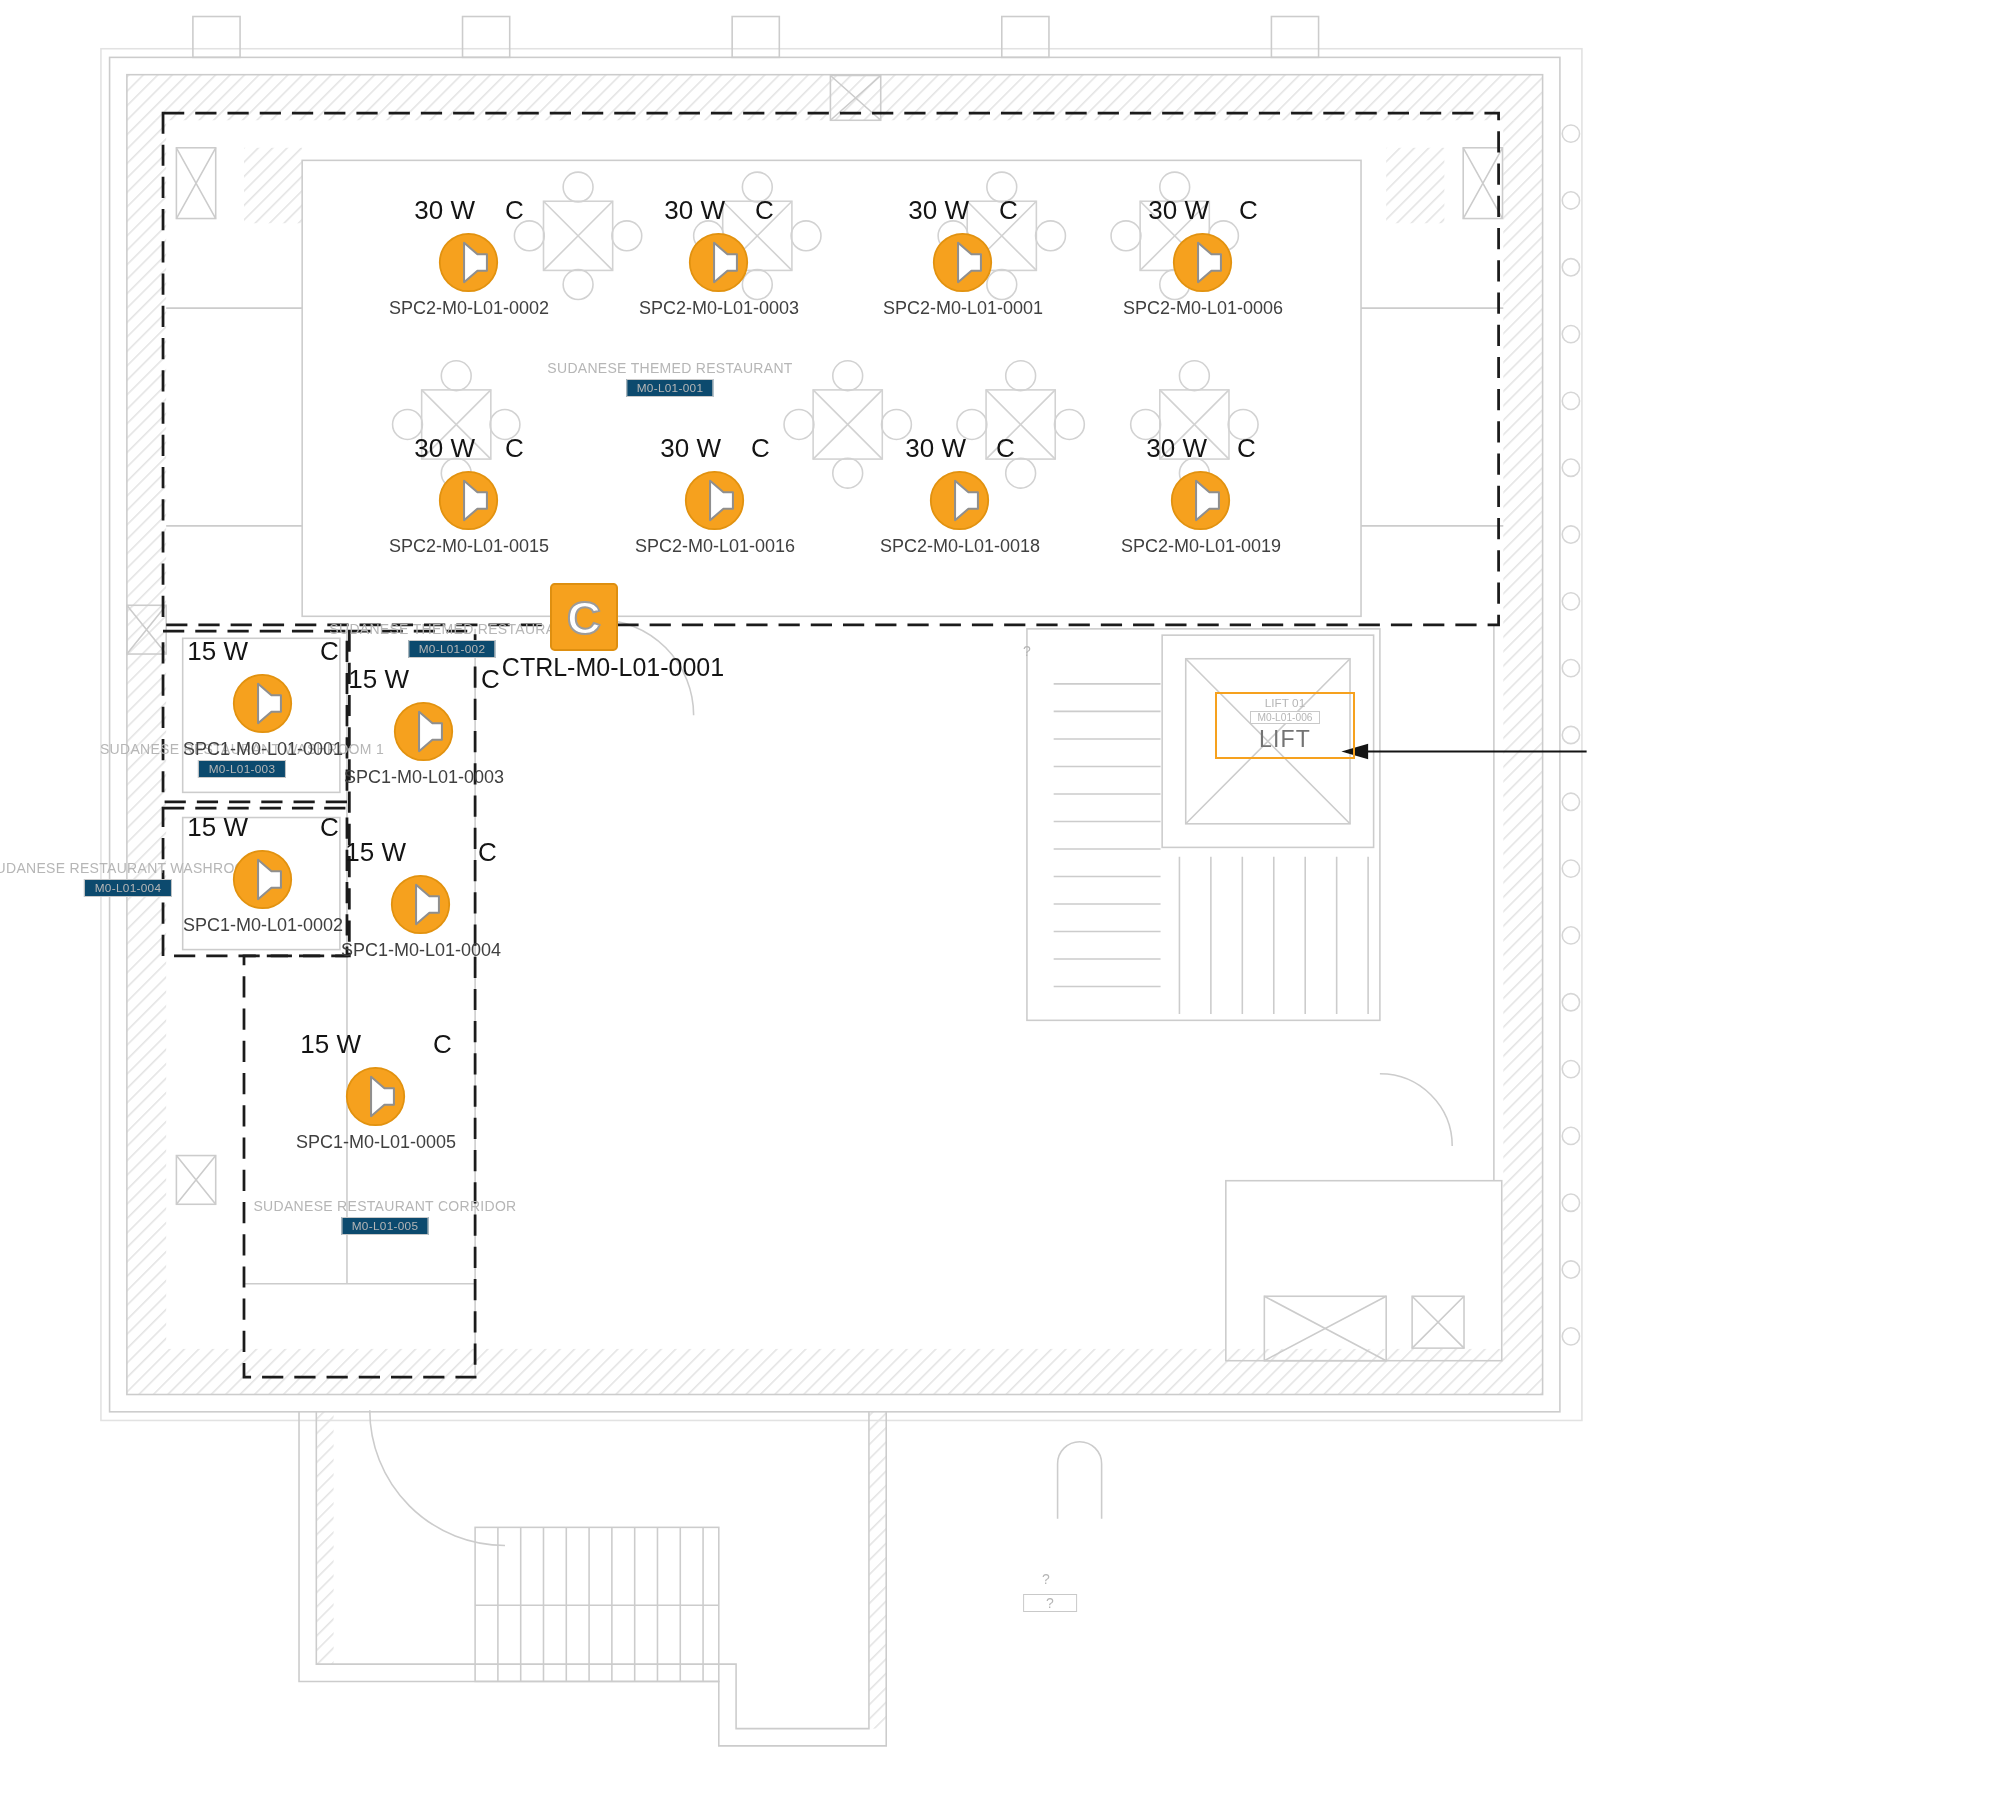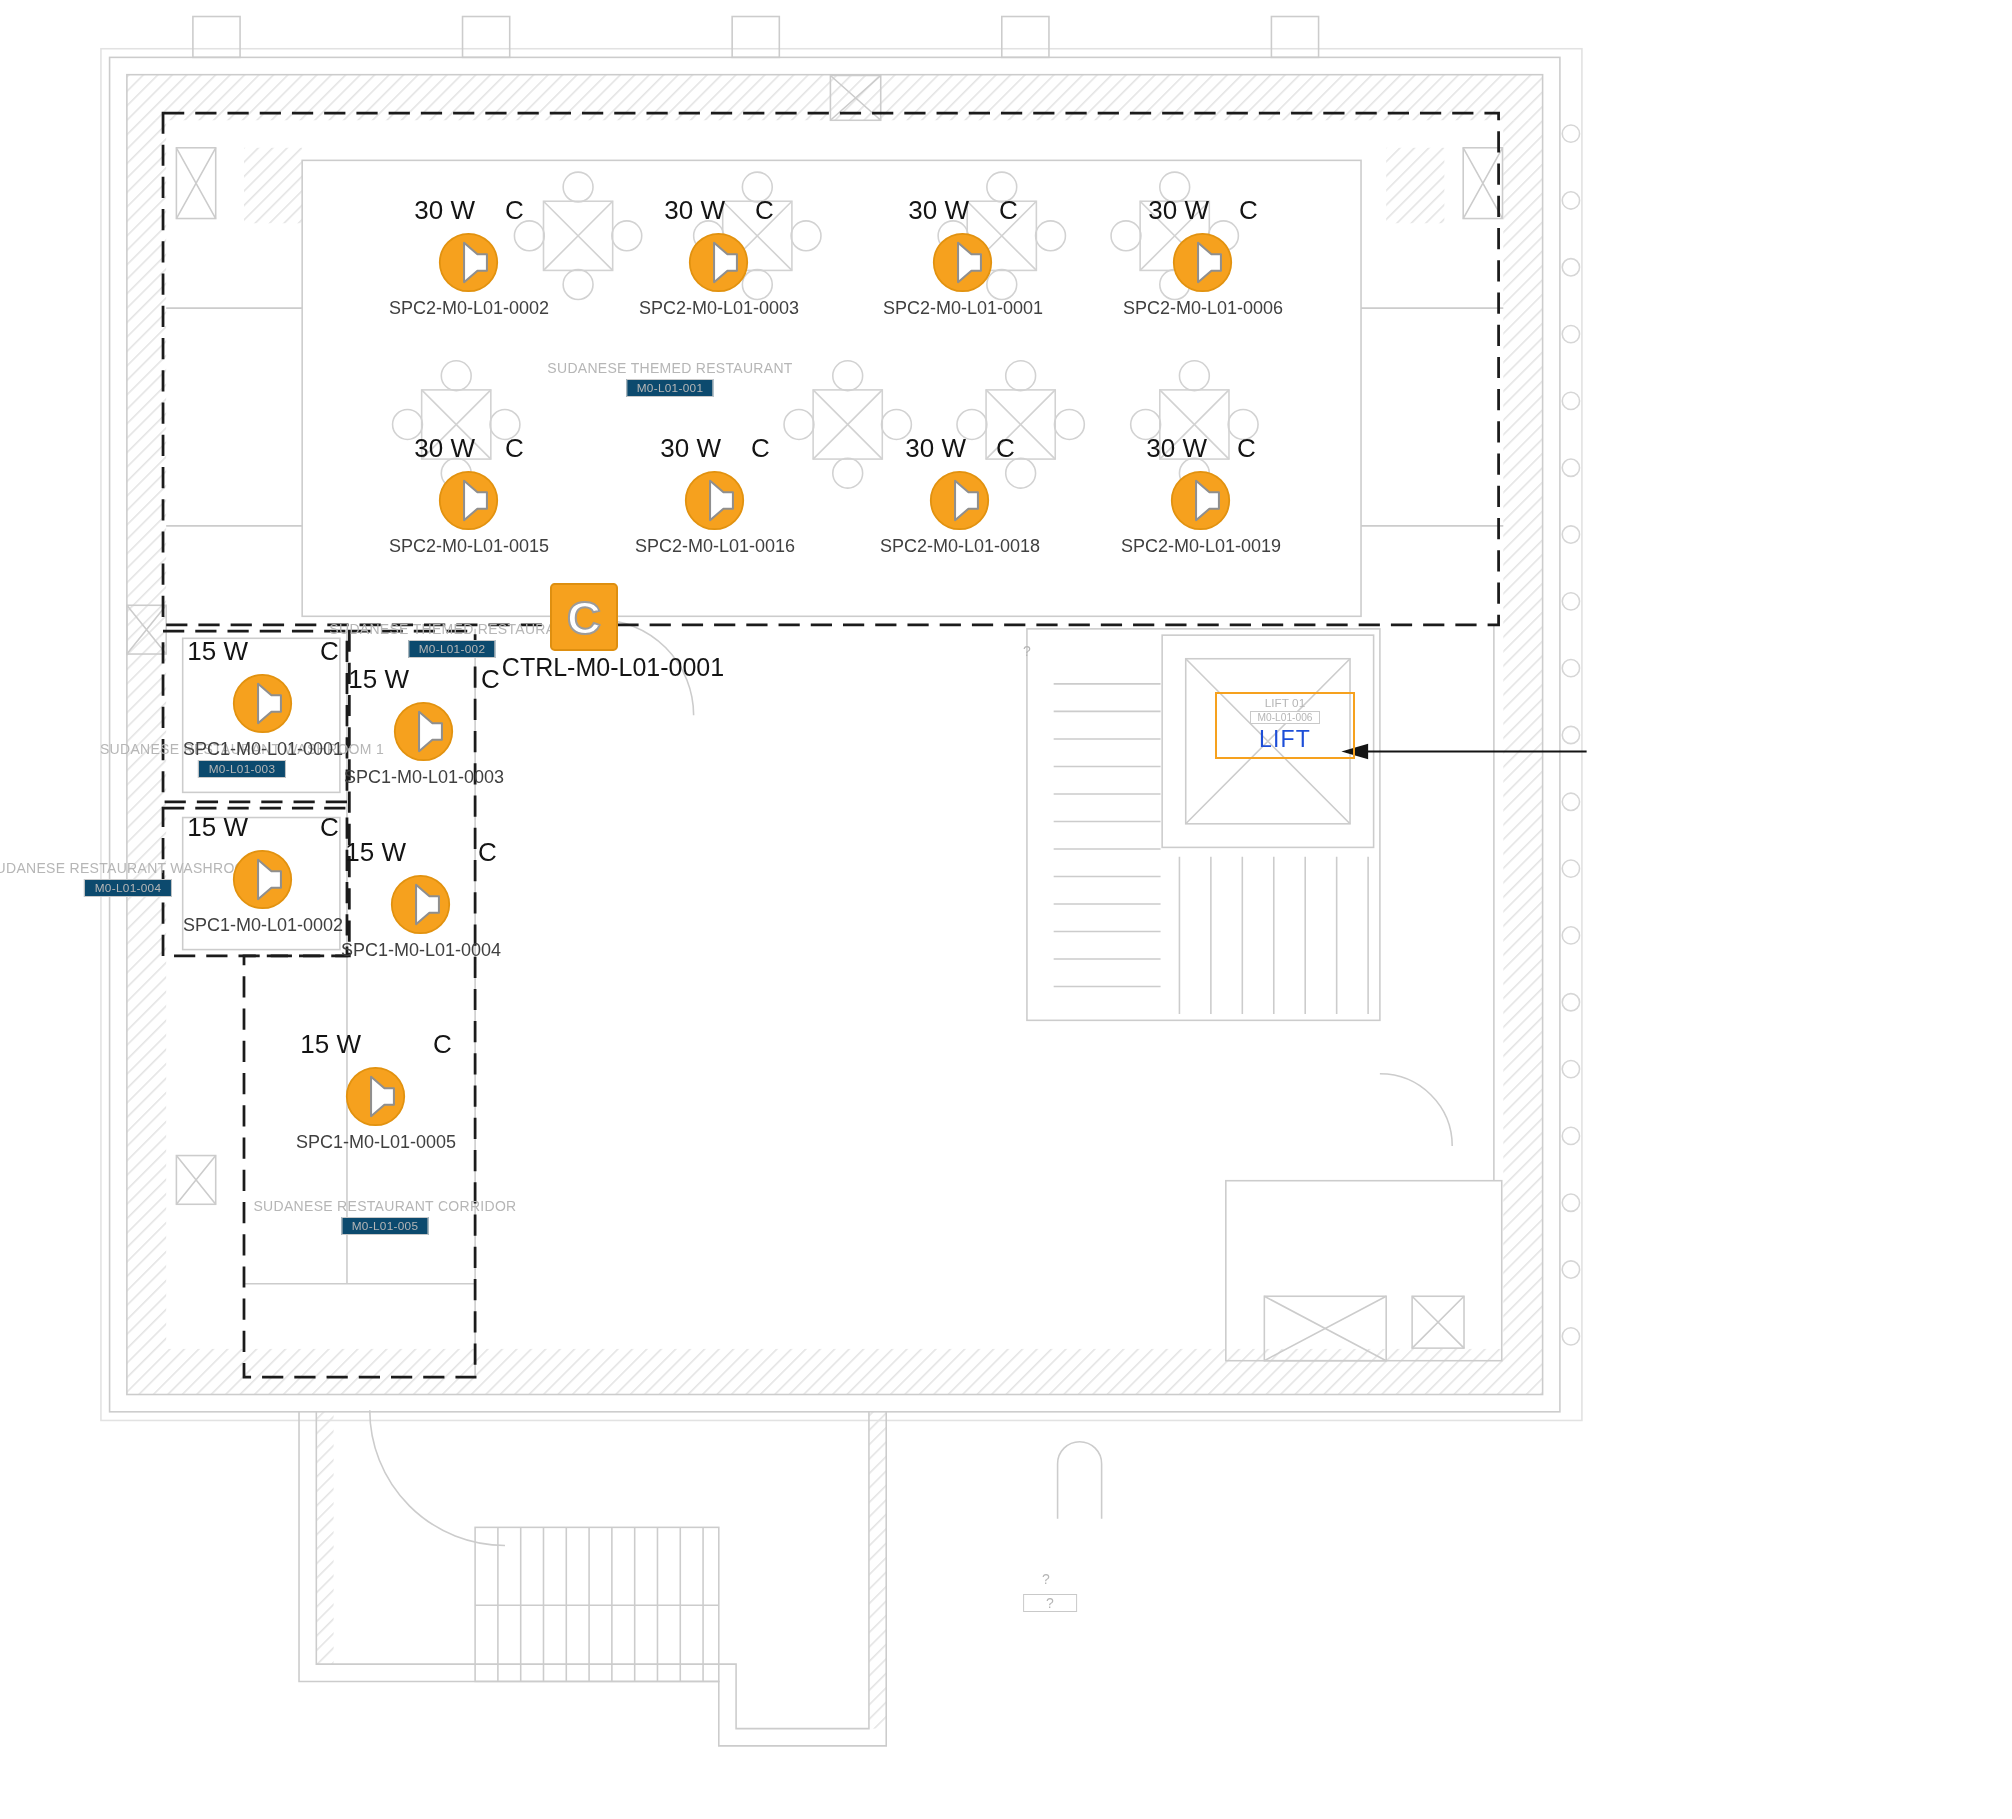--- a/index.html
+++ b/index.html
@@ -31,21 +31,21 @@
     -webkit-text-stroke: 2px #9b9b9b; }
   .ctrl-label { position: absolute; transform: translateX(-50%); font-size: 25px; color: #141414;
     white-space: nowrap; z-index: 3; }
 
   
   .lift-box { position: absolute; width: 140px; border: 2px solid #F6A11E; text-align: center;
     padding: 2.4px 0 3.9px; z-index: 3; }
   .lift-room-name { font-size: 11.8px; color: #b6b6b6; }
   .lift-room-tag { display: inline-block; border: 0.8px solid #c9c9c9; font-size: 10.2px; color: #b6b6b6;
     padding: 0 6.3px; margin-top: 0.8px; background: #ffffff; }
-  .lift-big { font-size: 23px; color: #1d4ed8; letter-spacing: 1.2px; margin-top: 1.6px; }
+  .lift-big { font-size: 23px; color: #737373; letter-spacing: 1.2px; margin-top: 1.6px; }
 
   .annotation { position: absolute; width: 355px; font-size: 20.4px; line-height: 1.24;
     color: #141414; z-index: 3; }
 
   .qmark { position: absolute; transform: translateX(-50%); color: #b6b6b6; font-size: 14px; z-index: 1; }
   .qmark.boxed { border: 0.8px solid #c9c9c9; background: #fff; padding: 0 22px; }
 </style>
 </head>
 <body>
 

